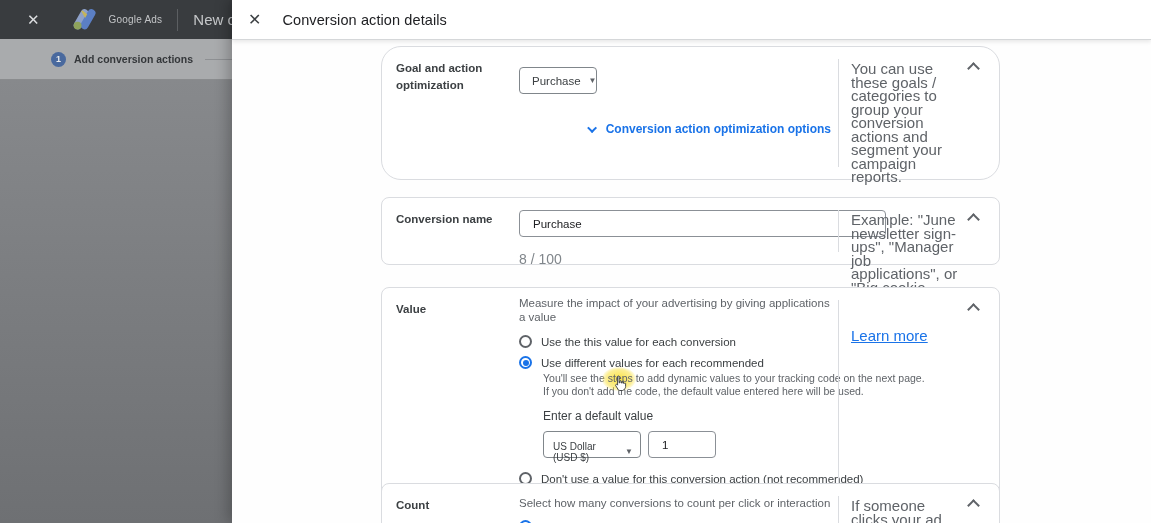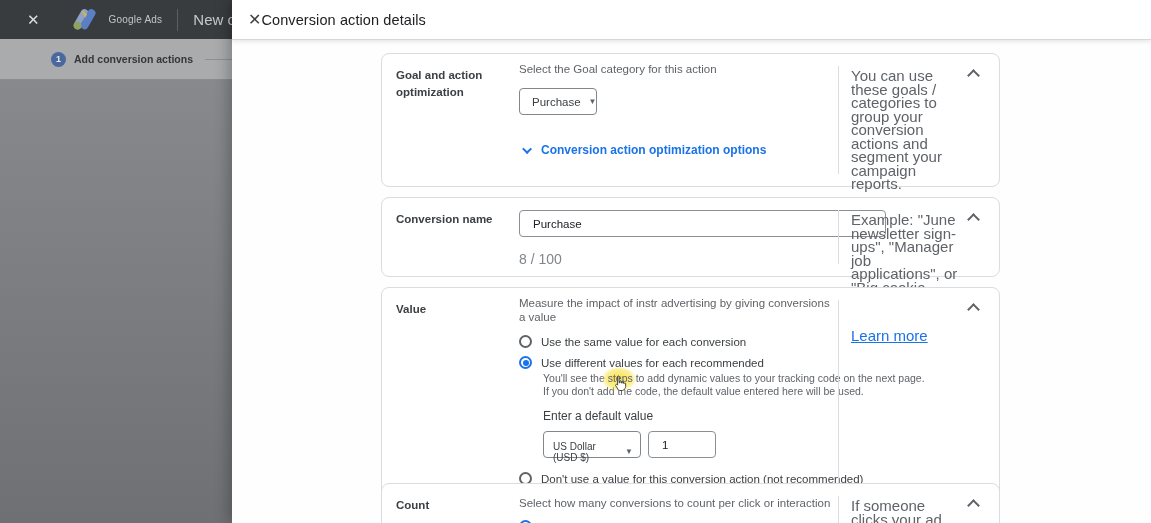--- a/index.html
+++ b/index.html
@@ -45,29 +45,29 @@
   .overlay {
     position:absolute; left:232px; top:0; right:0; bottom:0;
     background:#fefefe; box-shadow:-5px 0 12px rgba(0,0,0,.22);
   }
   .overlay-header {
     position:relative; z-index:3; height:40px; background:#fff;
     border-bottom:1px solid #d5d7d9; box-shadow:0 2px 4px rgba(0,0,0,.09);
     display:flex; align-items:center; padding-left:16px;
   }
   .ov-close { color:#3c4043; font-size:16px; line-height:1; cursor:pointer; }
-  .ov-title { font-size:14.5px; color:#202124; letter-spacing:.1px; }
+  .ov-title { margin-left:21px; font-size:14.5px; color:#202124; letter-spacing:.1px; }
 
   
   .card {
     position:absolute; left:149px; width:619px;
     background:#fff; border:1px solid #dadce0; border-radius:8px;
   }
-  .card-goal  { top:53px;  height:134px; }
-  .card-name  { top:197px; height:80px;text-decoration:underline;  }
+  .card-goal  { top:46px;  height:134px;border-radius:20px; }
+  .card-name  { top:197px; height:68px;text-decoration:underline;  }
   .card-value { top:287px; height:231px; }
   .card-count { top:483px; height:140px; }
 
   .card-label {
     position:absolute; left:14px; top:13px; width:116px;
     font-size:11.5px; font-weight:bold; color:#3c4043; line-height:17px;
   }
   .card-body { position:absolute; left:137px; top:8px; right:168px; }
   .card-body.pad-top { top:12px; }
   .card-help {
@@ -86,21 +86,21 @@
   .select-box {
     display:inline-flex; align-items:center; justify-content:space-between;
     border:1px solid #80868b; border-radius:4px; height:27px;
     padding:0 9px 0 12px; font-size:11.5px; color:#3c4043; background:#fff; cursor:pointer;
   }
   .goal-select { width:78px; margin-top:12px; }
   .caret { font-size:8px; color:#5f6368; margin-left:8px; }
 
   .opt-link {
     margin-top:28px; margin-left:6px; display:flex; align-items:center;
-    color:#1a73e8; font-weight:bold; font-size:12px; cursor:pointer;
+    color:#1a73e8; font-weight:bold; font-size:12px; cursor:pointer;justify-content:flex-end;
   }
   .chev-down-blue {
     width:7px; height:7px; border-left:2px solid #1a73e8; border-bottom:2px solid #1a73e8;
     transform:rotate(-45deg) translateY(-2px); margin-right:9px; flex:0 0 auto;
   }
 
   .text-input {
     display:flex; align-items:center; border:1px solid #8b9096; border-radius:4px;
     height:27px; padding-left:13px; font-size:11.5px; color:#202124; background:#fff;
   }
@@ -165,21 +165,20 @@
 <div class="overlay">
 
   <div class="overlay-header">
     <span class="ov-close">✕</span>
     <span class="ov-title">Conversion action details</span>
   </div>
 
   <div class="card card-goal">
     <div class="card-label">Goal and action optimization</div>
     <div class="card-body">
-      <div class="intro">Select the Goal category for this action</div>
       <div class="select-box goal-select">
         <span>Purchase</span>
         <span class="caret">▼</span>
       </div>
       <div class="opt-link">
         <span class="chev-down-blue"></span>
         <span>Conversion action optimization options</span>
       </div>
     </div>
     <div class="card-help">You can use these goals / categories to group your conversion actions and segment your campaign reports.</div>
@@ -194,25 +193,25 @@
       </div>
       <div class="char-counter">8 / 100</div>
     </div>
     <div class="card-help">Example: "June newsletter sign-ups", "Manager job applications", or "Big cookie sales"</div>
     <span class="chev-up"></span>
   </div>
 
   <div class="card card-value">
     <div class="card-label">Value</div>
     <div class="card-body">
-      <div class="intro">Measure the impact of instr advertising by giving conversions a value</div>
+      <div class="intro">Measure the impact of your advertising by giving applications a value</div>
 
       <div class="radio-row" style="margin-top:11px;">
         <span class="radio"></span>
-        <span class="radio-label">Use the same value for each conversion</span>
+        <span class="radio-label">Use the this value for each conversion</span>
       </div>
 
       <div class="radio-row" style="margin-top:8px;">
         <span class="radio sel"></span>
         <span class="radio-label">Use different values for each recommended</span>
       </div>
 
       <div class="sub-help">
         <span>You'll see the </span><span class="hl-word"><span class="hl-blob"></span><span class="hl-text">steps</span><svg class="cursor-svg" width="15" height="17" viewBox="0 0 15 17">
               <path d="M4.6 1.6c0-.9 1.5-.9 1.5 0v6.1l.9.1V6.4c0-.8 1.4-.8 1.4 0v1.6l.8.1V7c0-.8 1.3-.8 1.3 0v1.3l.9.1c0-.6 1.2-.6 1.2.1v3.1c0 .8-.3 1.5-.8 2.1l-1.1 1.3c-.3.3-.8.5-1.2.5H6.7c-.6 0-1.1-.3-1.4-.8l-2.5-3.9c-.8-1.1.8-2.1 1.5-1.1l.3.4z" fill="#ffffff" stroke="#33373a" stroke-width="0.9"></path>

